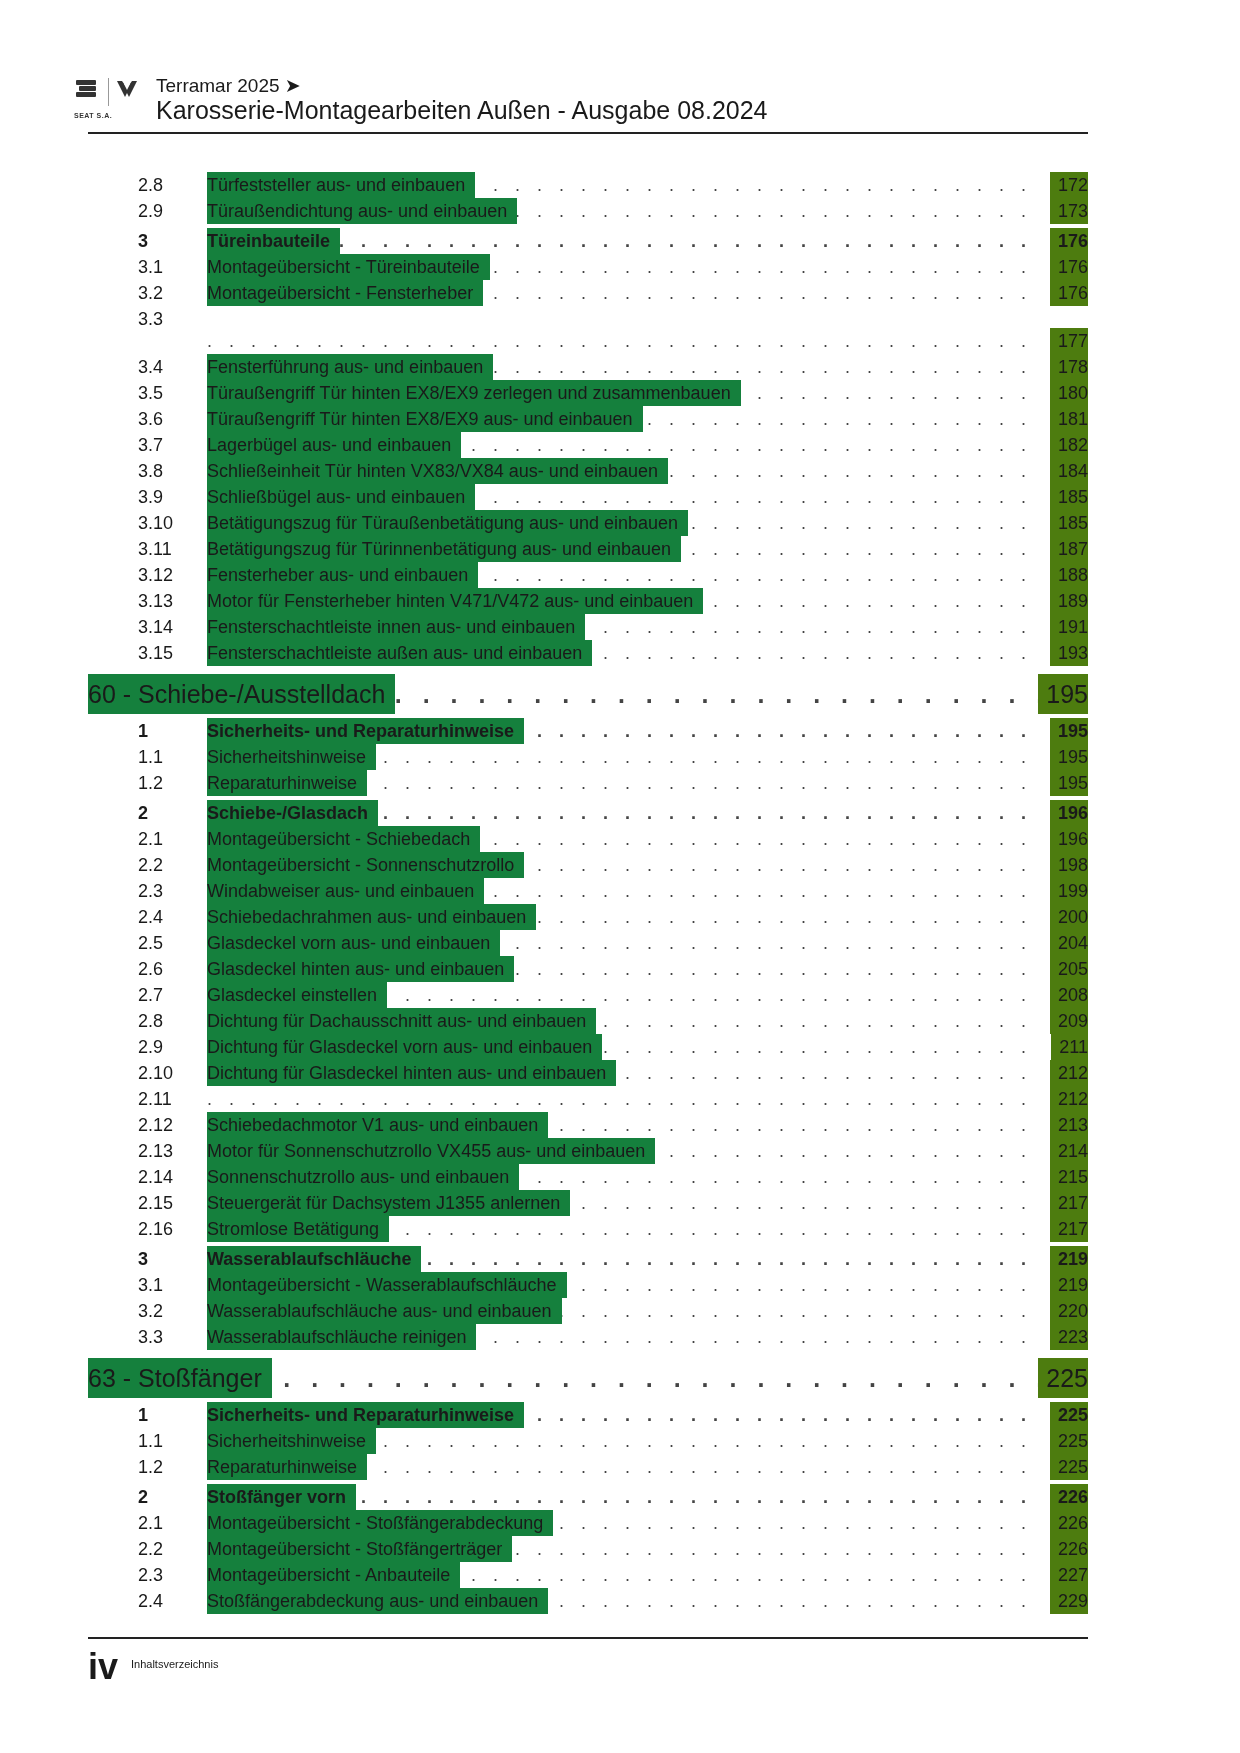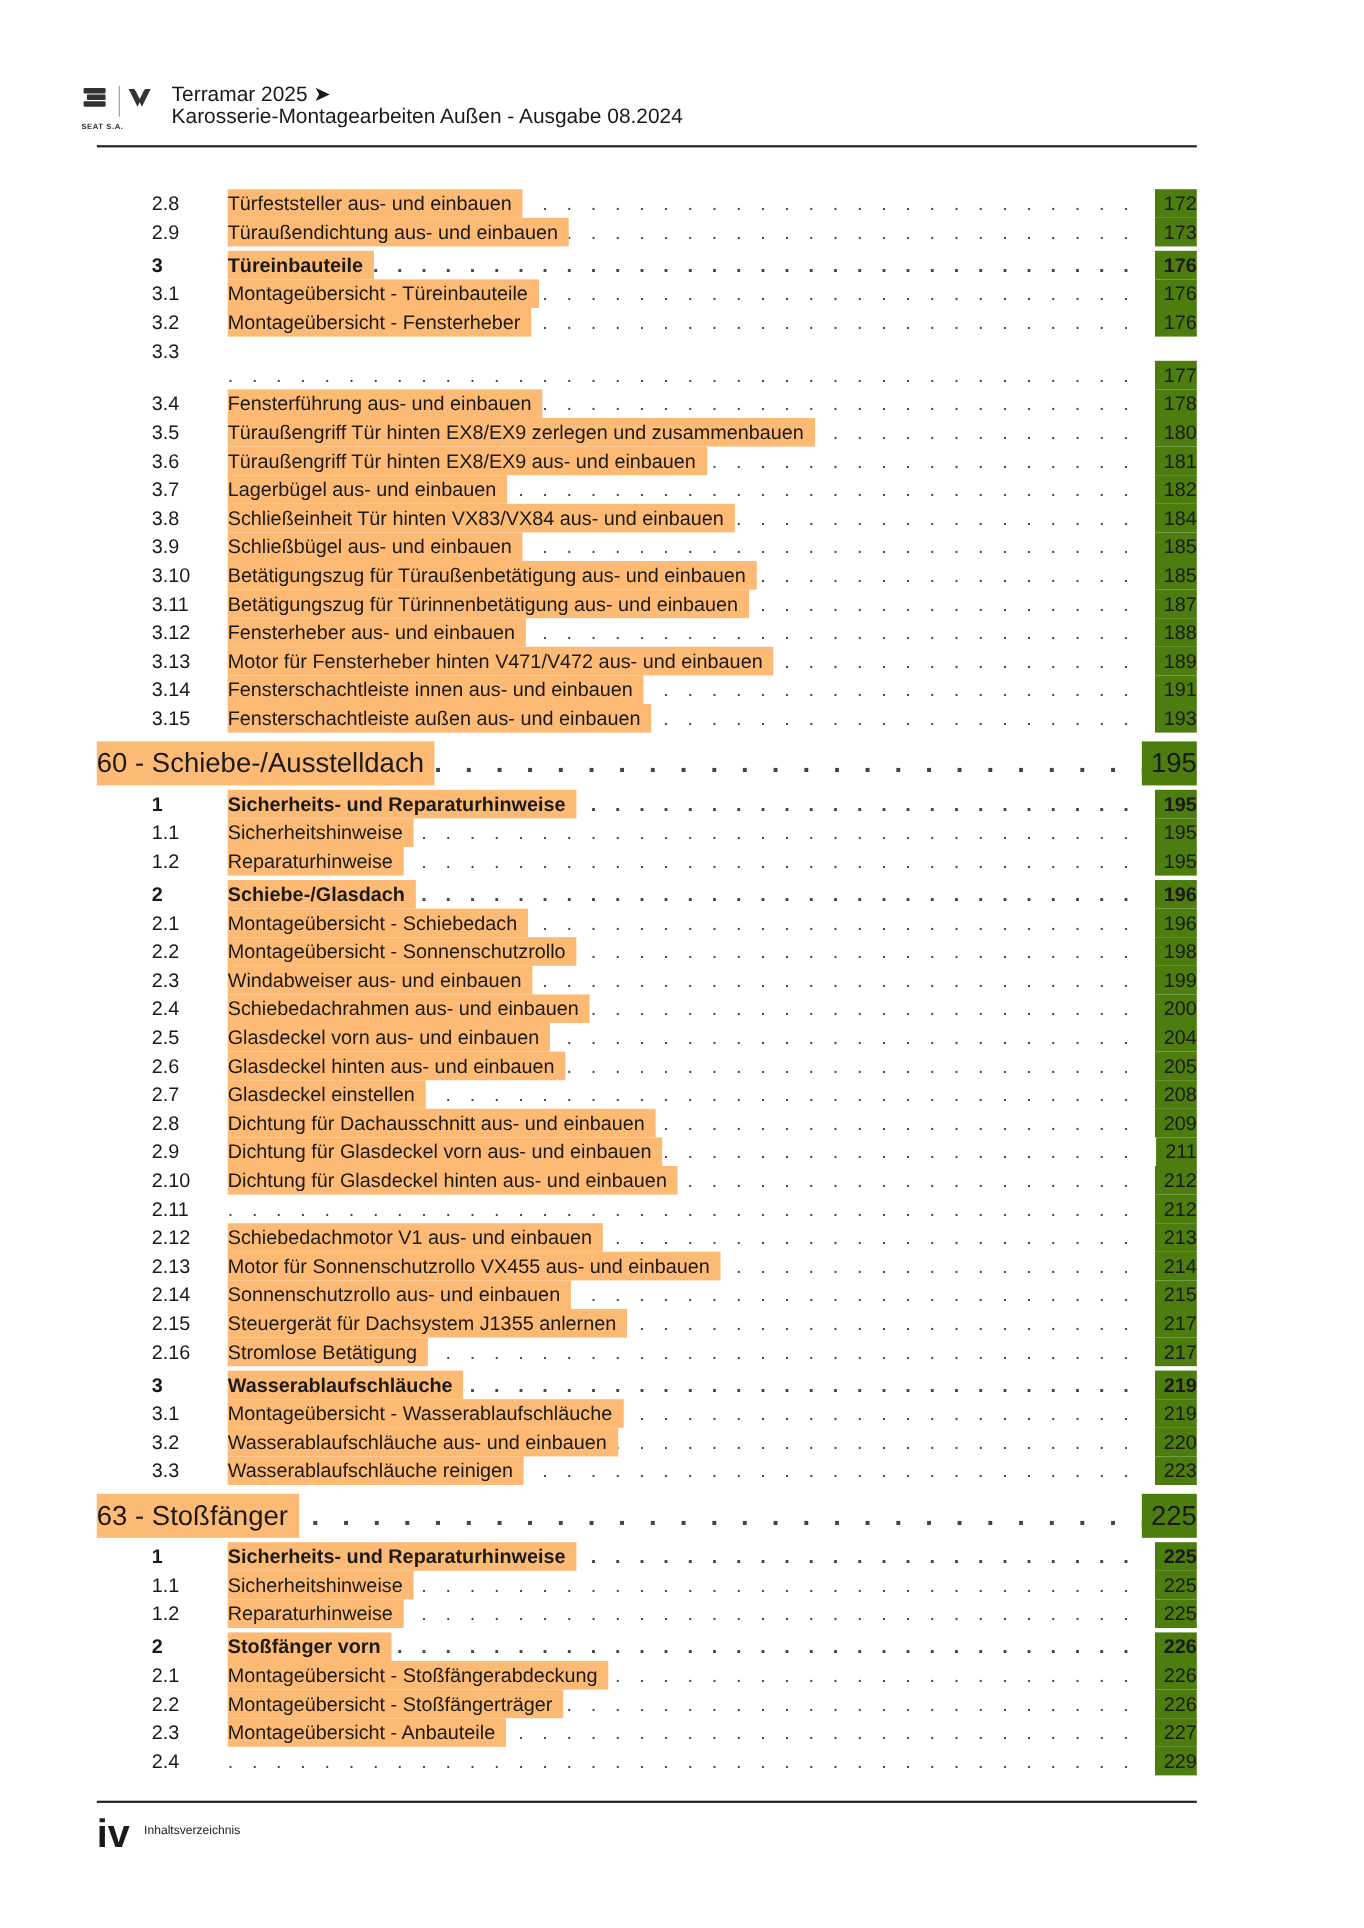--- a/index.html
+++ b/index.html
@@ -5,27 +5,27 @@
   html, body { margin: 0; padding: 0; background: #ffffff; }
   body { width: 1240px; height: 1753px; position: relative; font-family: "Liberation Sans", sans-serif; color: #1a1a1a; overflow: hidden; }
   .header { position: absolute; left: 72px; top: 74px; width: 1000px; height: 60px; }
   .logo { position: absolute; left: 0; top: 2px; width: 72px; height: 54px; }
   .logo-seat { position: absolute; left: 4px; top: 4px; width: 20px; height: 18px; }
   .logo-seat div { position: absolute; left: 0; height: 5px; width: 20px; background: #333; border-radius: 1px; }
   .logo-divider { position: absolute; left: 36px; top: 2px; width: 1px; height: 28px; background: #999; }
   .logo-cupra { position: absolute; left: 44px; top: 2px; width: 22px; height: 22px; }
   .logo-text { position: absolute; left: 2px; top: 36px; font-size: 7px; font-weight: bold; letter-spacing: 0.5px; color: #333; }
   .title1 { position: absolute; left: 84px; top: 0px; font-size: 19px; }
-  .title2 { position: absolute; left: 84px; top: 22px; font-size: 19px; }
+  .title2 { position: absolute; left: 84px; top: 22px; font-size: 25px; }
   .header-rule { position: absolute; left: 88px; top: 132px; width: 1000px; height: 2px; background: #222; }
 
   .toc { position: absolute; left: 88px; top: 172px; width: 1000px; }
   .row { position: relative; height: 26px; font-size: 18px; line-height: 26px; white-space: nowrap; }
   .row .num { position: absolute; left: 50px; }
-  .row .txt { position: absolute; left: 119px; background: #fdba74; padding-right: 10px; z-index: 2; }
+  .row .txt { position: absolute; left: 119px; background: #15803d; padding-right: 10px; z-index: 2; }
   .row .pg { position: absolute; right: 0; background: #4d7c0f; padding-left: 8px; z-index: 2; text-align: right; }
   .row .dots { position: absolute; left: 119px; right: 46px; top: 0; overflow: hidden; color: #444; letter-spacing: 6px; z-index: 1; }
   .row.sec { font-weight: bold; margin-top: 4px; }
   .row.sec .txt, .row.sec .num { font-weight: bold; }
   .row.chap { height: 40px; line-height: 40px; font-size: 25px; margin-top: 8px; margin-bottom: 2px; }
   .row.chap .txt { left: 0; }
   .row.chap .dots { left: 0; letter-spacing: 7px; font-weight: bold; }
   .row.two { height: 48px; }
   .row.two .txt { line-height: 22px; top: 1px; white-space: normal; width: 860px; padding-right: 0; background: transparent; }
   .row.two .dots { top: 22px; }
@@ -356,19 +356,20 @@
     </div>
     <div class="row">
       <span class="dots">. . . . . . . . . . . . . . . . . . . . . . . . . . . . . . . . . . . . . . . . . . . . . . . . . . . . . . . . . . . . . . . . . . . . . . . . . . . . . . . . . . . . . .</span>
       <span class="num">2.3</span>
       <span class="txt">Montageübersicht - Anbauteile</span>
       <span class="pg">227</span>
     </div>
     <div class="row">
       <span class="dots">. . . . . . . . . . . . . . . . . . . . . . . . . . . . . . . . . . . . . . . . . . . . . . . . . . . . . . . . . . . . . . . . . . . . . . . . . . . . . . . . . . . . . .</span>
       <span class="num">2.4</span>
+      <span class="txt">Stoßfängerabdeckung aus- und einbauen</span>
       <span class="pg">229</span>
     </div>
   </div>
 
 <div class="footer-rule"></div>
 <div class="footer-pg">iv</div>
 <div class="footer-label">Inhaltsverzeichnis</div>
 
 </body></html>

